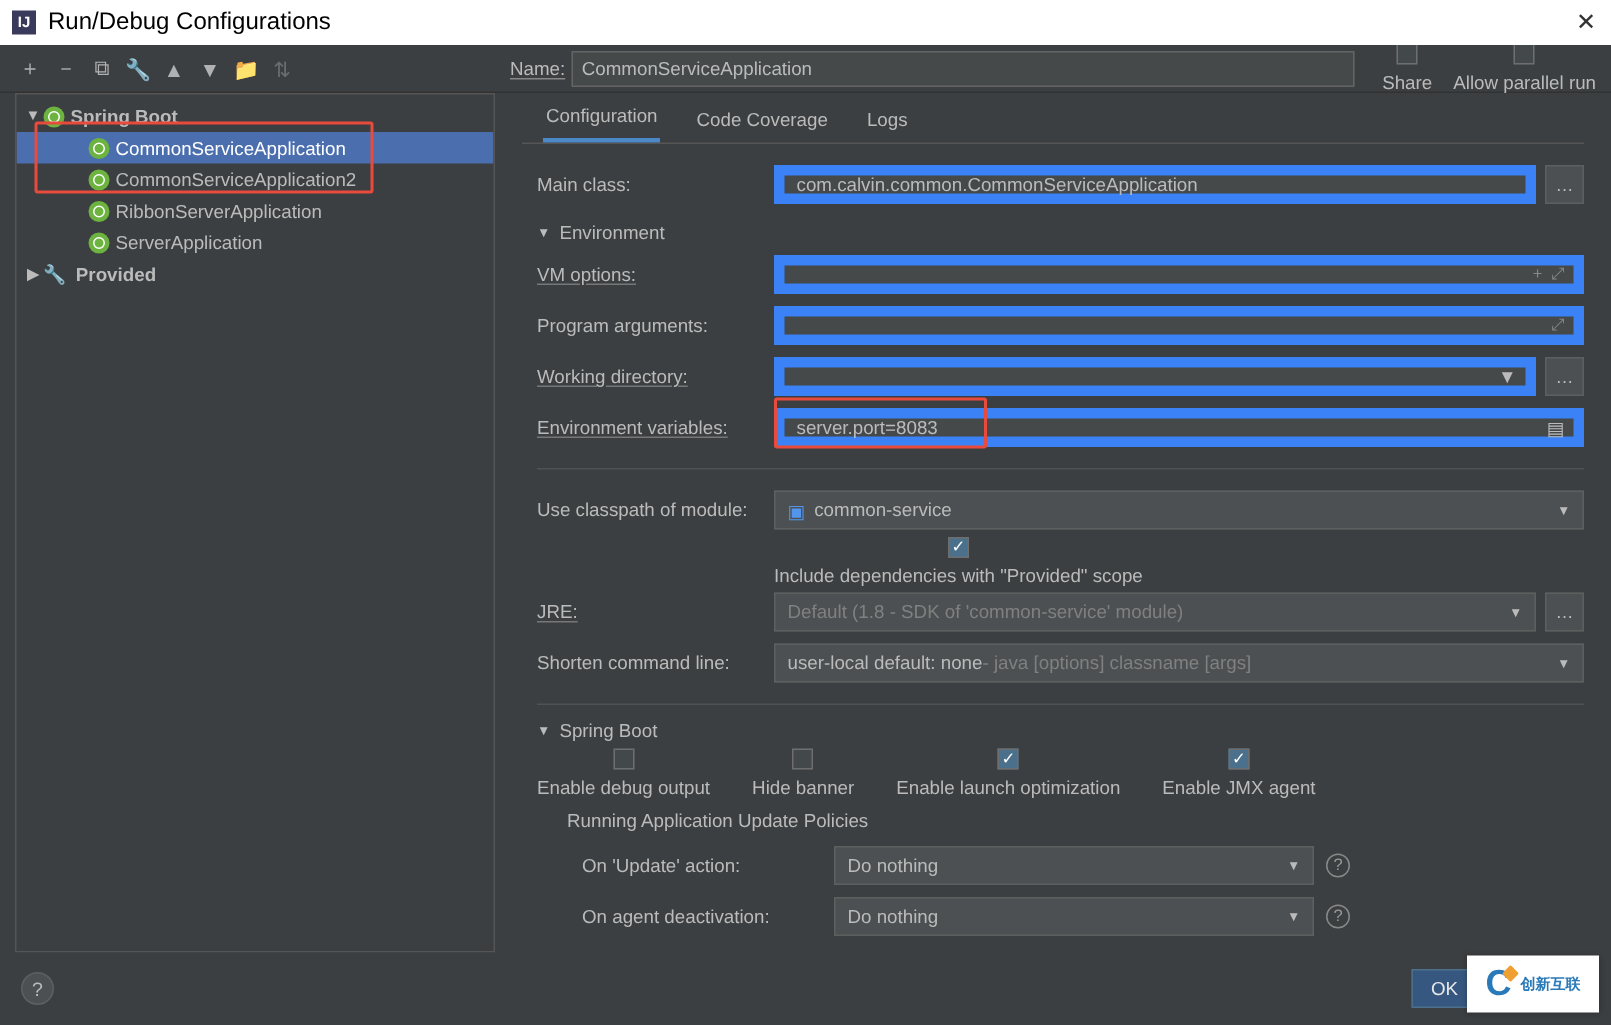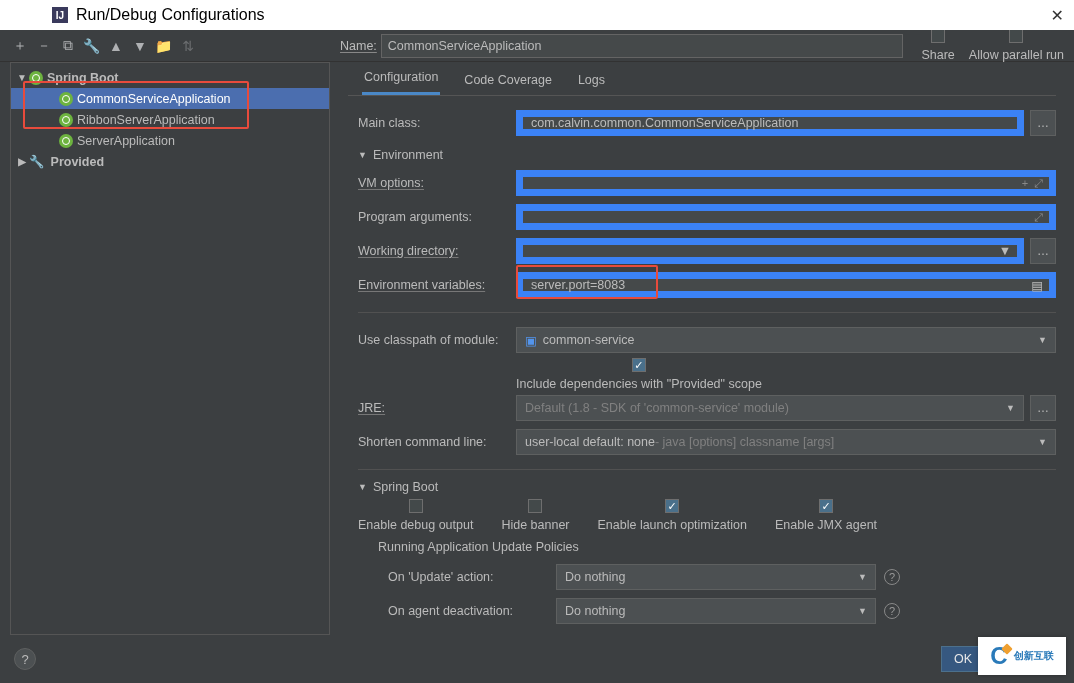--- a/index.html
+++ b/index.html
@@ -1,18 +1,18 @@
 <!DOCTYPE html>
 <html><head>
 <meta charset="utf-8">
 <style>
 * { box-sizing: border-box; margin: 0; padding: 0; font-family: "Segoe UI", Arial, sans-serif; }
 body { background: #3c3f41; color: #bbbbbb; width: 1074px; height: 683px; overflow: hidden; position: relative; }
 .titlebar { background: #ffffff; height: 30px; display: flex; align-items: center; padding: 0 8px; color: #000; position: relative; }
-.titlebar .icon { width: 16px; height: 16px; background: #3a3a5c; margin-right: 8px; display:flex;align-items:center;justify-content:center;color:#fff;font-size:10px;font-weight:bold;margin-left:44px;}
+.titlebar .icon { width: 16px; height: 16px; background: #3a3a5c; margin-right: 8px; display:flex;align-items:center;justify-content:center;color:#fff;font-size:10px;font-weight:bold;}
 .titlebar .close { position: absolute; right: 10px; font-size: 16px; color: #333; cursor: pointer; }
 .toolbar-row { display: flex; align-items: center; height: 32px; padding: 0 10px; gap: 4px; border-bottom: 1px solid #323232; }
 .tool-icon { width: 20px; height: 20px; display:flex; align-items:center; justify-content:center; color:#afb1b3; font-size:14px; cursor:pointer; }
 .main-wrap { display:flex; height: calc(100% - 30px - 32px - 48px); }
 .tree-pane { width: 320px; border:1px solid #555; margin: 0 0 0 10px; padding: 4px 0; background:#3c3f41; overflow:hidden; }
 .tree-row { display:flex; align-items:center; height:21px; padding-left:4px; font-size:12.5px; cursor:pointer; }
 .tree-row .caret { width:14px; text-align:center; color:#bbb; font-size:10px;}
 .tree-row .spacer { width:14px; }
 .boot-icon { width:14px; height:14px; border-radius:50%; background:#6db33f; margin-right:4px; display:inline-block; position:relative; }
 .boot-icon::after{content:"";position:absolute;width:6px;height:6px;border:1px solid #fff;border-radius:50%;top:3px;left:3px;}
@@ -99,20 +99,25 @@
       <span>Spring Boot</span>
     </div>
     <div class="tree-row selected" style="padding-left:34px;">
       <span class="spacer"></span>
         <span class="boot-icon"></span>
       <span>CommonServiceApplication</span>
     </div>
     <div class="tree-row" style="padding-left:34px;">
       <span class="spacer"></span>
         <span class="boot-icon"></span>
+      <span>CommonServiceApplication2</span>
+    </div>
+    <div class="tree-row" style="padding-left:34px;">
+      <span class="spacer"></span>
+        <span class="boot-icon"></span>
       <span>RibbonServerApplication</span>
     </div>
     <div class="tree-row" style="padding-left:34px;">
       <span class="spacer"></span>
         <span class="boot-icon"></span>
       <span>ServerApplication</span>
     </div>
     <div class="tree-row bold">
       <span class="caret">▶</span>
       <span class="wrench-icon">🔧</span>

